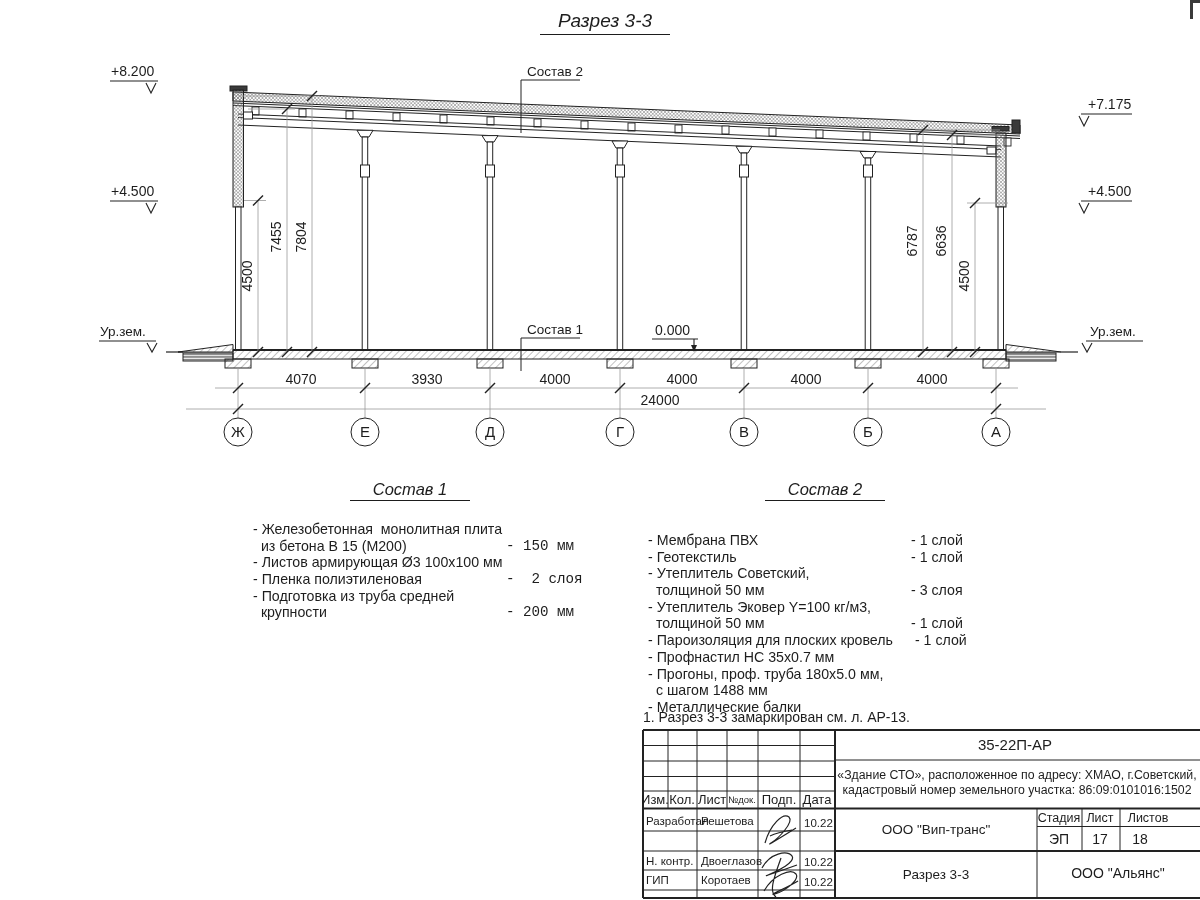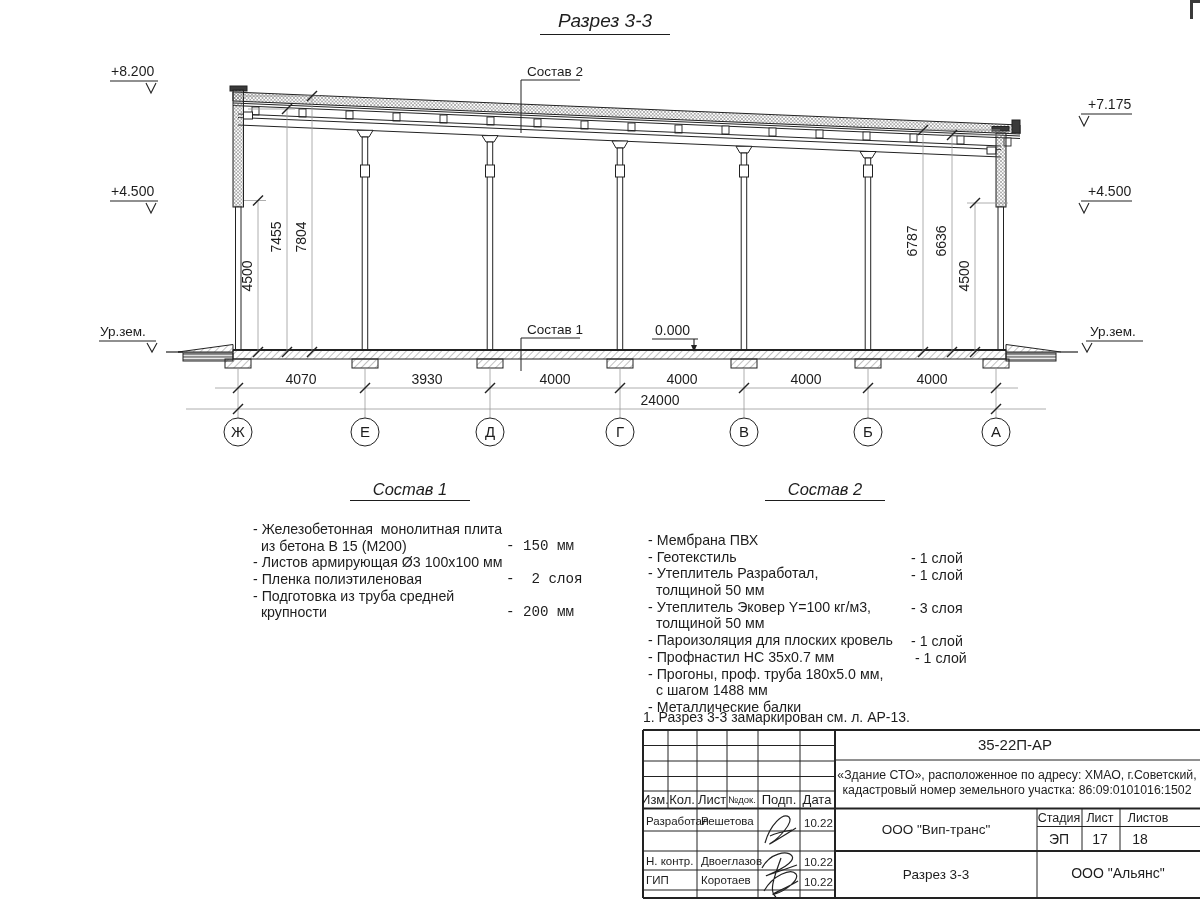--- a/index.html
+++ b/index.html
@@ -8,21 +8,21 @@
   .abs{position:absolute;}
   #main-title{left:540px;top:10px;width:130px;text-align:center;
     font-size:19px;font-style:italic;border-bottom:1.4px solid #1d1d1d;padding-bottom:2px;}
   .comp-head{width:120px;text-align:center;font-size:16.5px;font-style:italic;
     border-bottom:1.3px solid #1d1d1d;padding-bottom:1px;}
   .comp-list{font-size:14.2px;line-height:16.7px;}
   .crow{position:relative;height:16.7px;white-space:pre;}
   .cl{white-space:pre;}
   .cv{position:absolute;top:0;white-space:pre;}
   #comp1-list .cv{left:253px;font-family:Liberation Mono, monospace;}
-  #comp2-list .cv{left:263px;margin-top:18px;}
+  #comp2-list .cv{left:263px;}
   #note{left:643px;top:709px;font-size:14px;}
   svg text{font-family:"Liberation Sans",sans-serif;fill:#1d1d1d;}
   .dimtxt{font-size:14px;}
   .axtxt{font-size:15px;}
   .lev{font-size:14px;}
   .ldr{font-size:13.5px;}
   #corner-v{left:1190px;top:0;width:2.5px;height:19px;background:#3a3a3a;}
   #corner-h{left:1190px;top:0;width:10px;height:2.5px;background:#3a3a3a;}
 </style>
 </head>
@@ -271,21 +271,21 @@
   <div class="crow"><span class="cl">- Листов армирующая Ø3 100х100 мм</span><span class="cv"></span></div>
   <div class="crow"><span class="cl">- Пленка полиэтиленовая</span><span class="cv">-  2 слоя</span></div>
   <div class="crow"><span class="cl">- Подготовка из труба средней</span><span class="cv"></span></div>
   <div class="crow"><span class="cl">  крупности</span><span class="cv">- 200 мм</span></div>
 </div>
 
 <div class="abs comp-head" style="left:765px;top:480px">Состав 2</div>
 <div class="abs comp-list" id="comp2-list" style="left:648px;top:532px;width:345px">
   <div class="crow"><span class="cl">- Мембрана ПВХ</span><span class="cv">- 1 слой</span></div>
   <div class="crow"><span class="cl">- Геотекстиль</span><span class="cv">- 1 слой</span></div>
-  <div class="crow"><span class="cl">- Утеплитель Разработал,</span><span class="cv"></span></div>
+  <div class="crow"><span class="cl">- Утеплитель Советский,</span><span class="cv"></span></div>
   <div class="crow"><span class="cl">  толщиной 50 мм</span><span class="cv">- 3 слоя</span></div>
   <div class="crow"><span class="cl">- Утеплитель Эковер Y=100 кг/м3,</span><span class="cv"></span></div>
   <div class="crow"><span class="cl">  толщиной 50 мм</span><span class="cv">- 1 слой</span></div>
   <div class="crow"><span class="cl">- Пароизоляция для плоских кровель</span><span class="cv"> - 1 слой</span></div>
   <div class="crow"><span class="cl">- Профнастил НС 35х0.7 мм</span><span class="cv"></span></div>
   <div class="crow"><span class="cl">- Прогоны, проф. труба 180х5.0 мм,</span><span class="cv"></span></div>
   <div class="crow"><span class="cl">  с шагом 1488 мм</span><span class="cv"></span></div>
   <div class="crow"><span class="cl">- Металлические балки</span><span class="cv"></span></div>
 </div>
 

